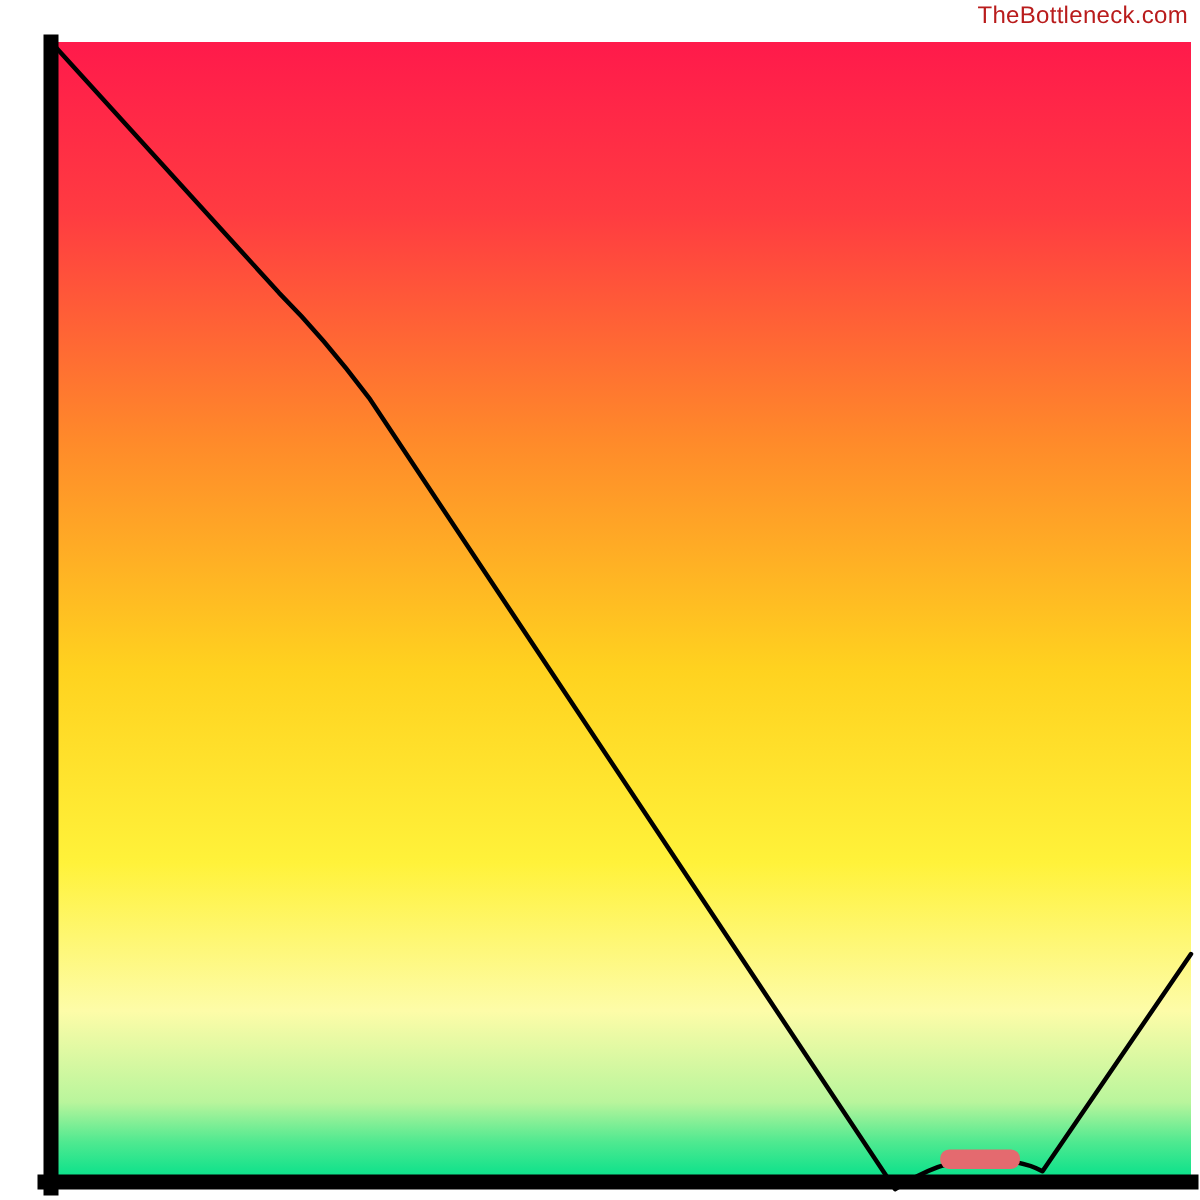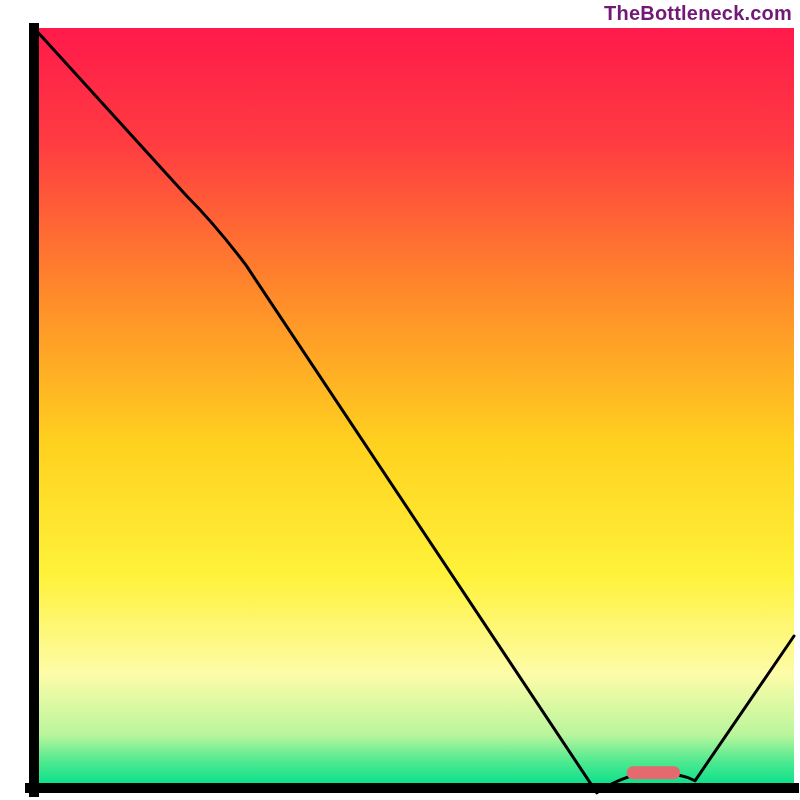--- a/index.html
+++ b/index.html
@@ -13,23 +13,23 @@
   }
   .frame {
     position: relative;
     width: 800px;
     height: 800px;
   }
   .watermark {
     position: absolute;
     top: 2px;
     right: 8px;
-    font-size: 20px;
-    font-weight: 700;
-    color: #701a75;
+    font-size: 16px;
+    font-weight: 400;
+    color: #b91c1c;
     letter-spacing: 0.2px;
   }
   svg {
     display: block;
   }
 </style>
 </head>
 <body>
 
 <div class="frame">

